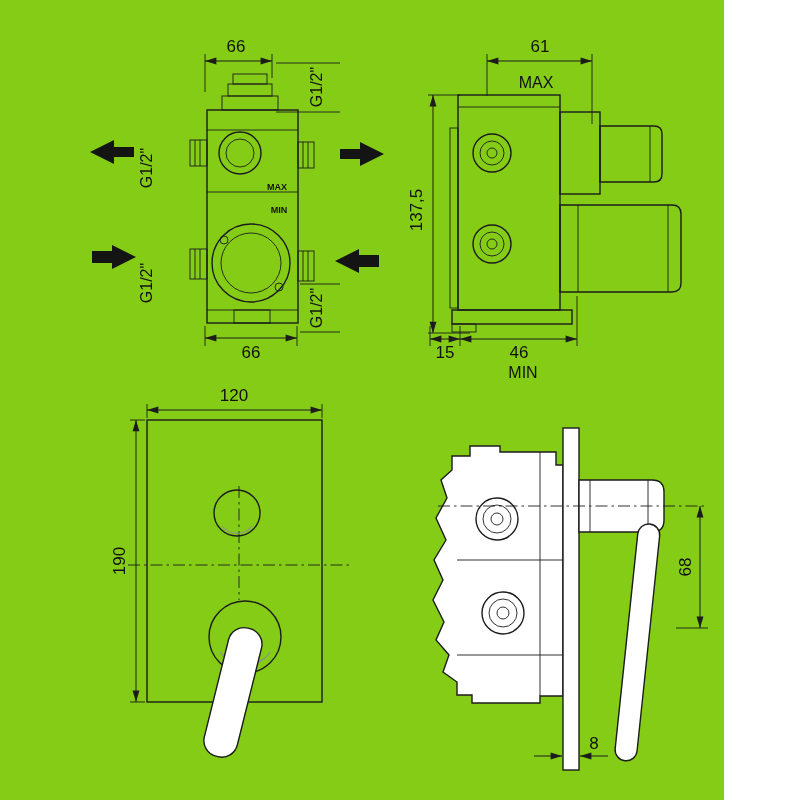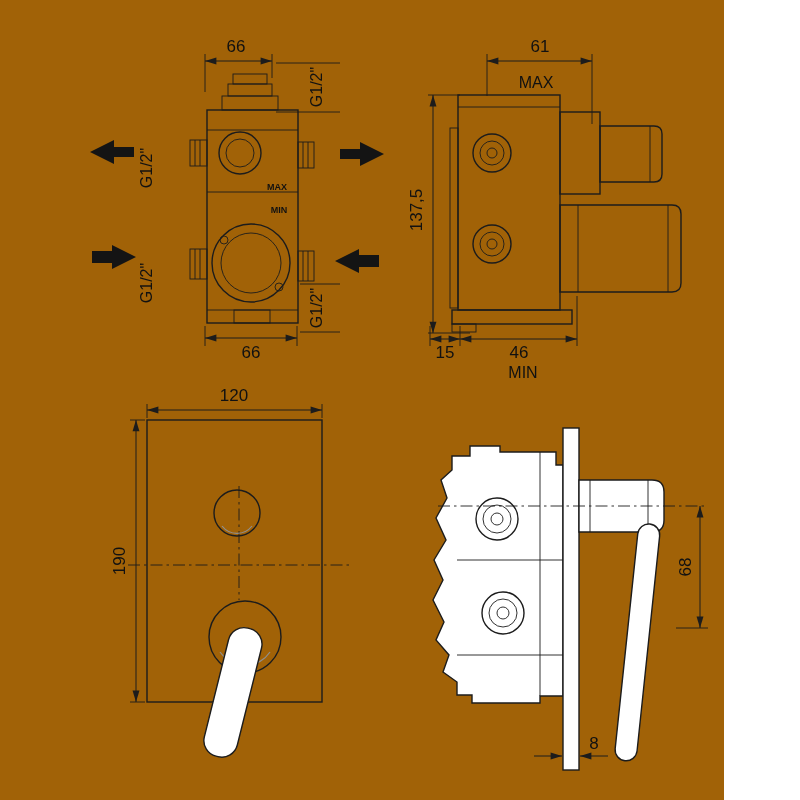--- a/index.html
+++ b/index.html
@@ -1,16 +1,16 @@
 <!DOCTYPE html>
 <html><head>
 <meta charset="utf-8">
 <style>
   html,body{margin:0;padding:0;background:#fff;}
-  .canvas{width:724px;height:800px;background:#a16207;position:relative;overflow:hidden;}
+  .canvas{width:724px;height:800px;background:#84cc16;position:relative;overflow:hidden;}
   svg{display:block;}
   .ol  {fill:none;stroke:#1c1c1c;stroke-width:1.4;stroke-linejoin:miter;}
   .olf {fill:#ffffff;stroke:#1c1c1c;stroke-width:1.4;stroke-linejoin:miter;}
   .det {fill:none;stroke:#1c1c1c;stroke-width:0.9;}
   .dim {fill:none;stroke:#1c1c1c;stroke-width:1;}
   .ext {fill:none;stroke:#1c1c1c;stroke-width:0.9;}
   .cl  {fill:none;stroke:#1c1c1c;stroke-width:0.9;stroke-dasharray:12 4 2.5 4;}
   .shade{fill:none;stroke:#8f8f8f;stroke-width:1.2;}
   .flow{fill:#141414;stroke:none;}
   .dimtext{font:17px "Liberation Sans", sans-serif;fill:#111;}

